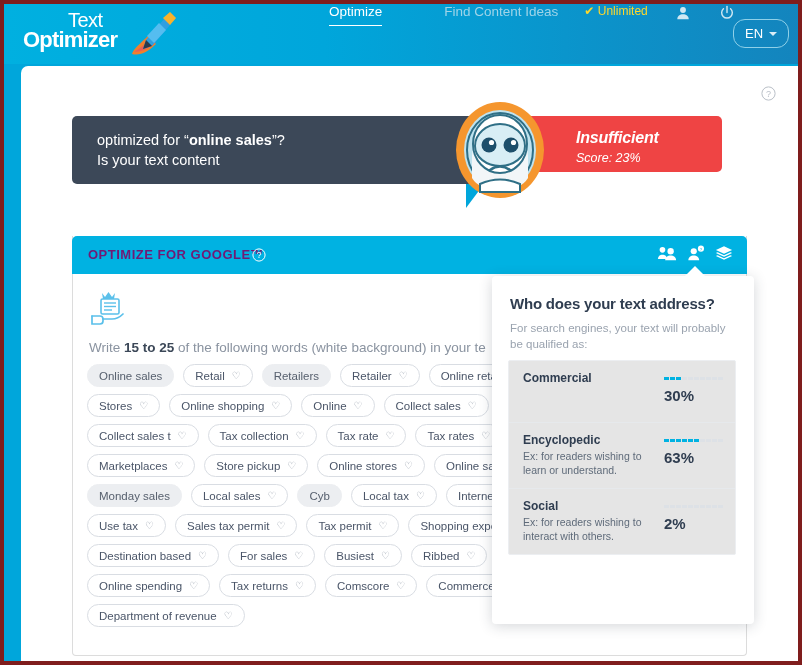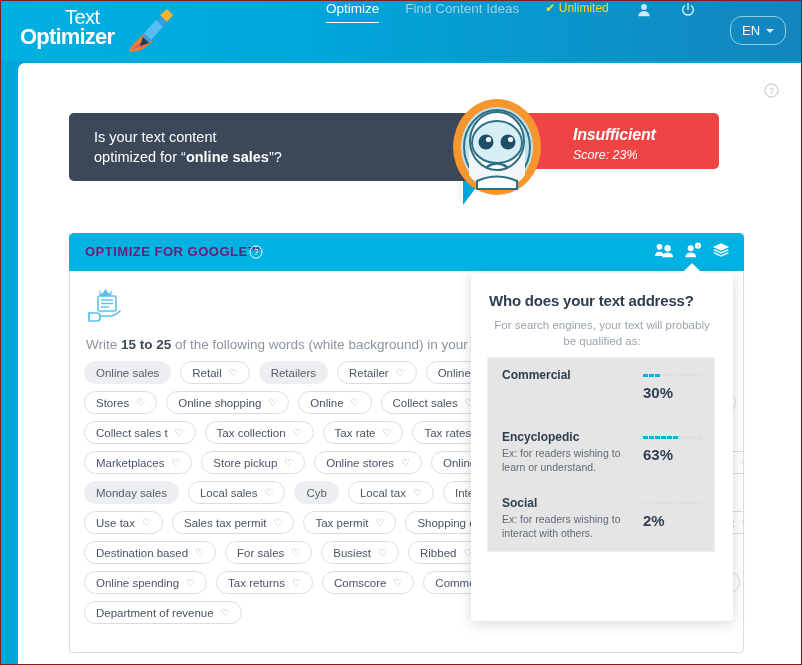--- a/index.html
+++ b/index.html
@@ -6,21 +6,21 @@
   html, body {
     margin: 0; padding: 0;
     width: 802px; height: 665px;
     overflow: hidden;
     font-family: "Liberation Sans", sans-serif;
     background: #ffffff;
   }
   #page {
     position: relative;
     width: 802px; height: 665px;
-    border: 1px solid #7f1d1d;
+    border: 4px solid #7f1d1d;
     background: #ffffff;
     overflow: hidden;
     padding-left: 7px;
   }
 
   
   .header {
     position: absolute;
     left: 0; top: 0;
     width: 802px; height: 60px;
@@ -63,21 +63,21 @@
     gap: 26px;
   }
   .nav-item {
     color: #ffffff;
     font-size: 13.5px;
     position: relative;
     padding-bottom: 3px;
     cursor: pointer;
     white-space: nowrap;
   }
-  .nav-item.dim { color: #9fd4e8; }
+  .nav-item.dim { color: #9fd4e8; margin-left: 36px; }
   .nav-item.active::after {
     content: "";
     position: absolute;
     left: 0; right: 0; bottom: -4px;
     height: 1px;
     background: #ffffff;
   }
   .nav-unlimited {
     color: #ffd82b;
     font-size: 12px;
@@ -270,21 +270,21 @@
   .tag.used {
     background: #eceef1;
     border-color: #eceef1;
     color: #57606e;
   }
   .heart { color: #98a1ad; font-size: 10px; line-height: 1; }
 
   
   .popup {
     position: absolute;
-    left: 470px; top: 272px;
+    left: 488px; top: 272px;
     width: 262px; height: 348px;
     background: #ffffff;
     border-radius: 4px;
     box-shadow: 0 2px 14px rgba(40,50,65,.20);
     z-index: 25;
   }
   .popup-arrow {
     position: absolute;
     left: 680px; top: 262px;
     width: 0; height: 0;
@@ -301,21 +301,20 @@
     color: #2f3d50;
     letter-spacing: -0.2px;
   }
   .popup-sub {
     position: absolute;
     left: 18px; top: 44px;
     width: 226px;
     font-size: 11.5px;
     line-height: 16px;
     color: #9aa3af;
-    text-align: center;
   }
   .aud-list {
     position: absolute;
     left: 16px; top: 84px;
     width: 228px;
     border: 1px solid #eceef1;
     background: #e5e5e5;
     border-radius: 2px;
   }
   .aud-row {
@@ -402,24 +401,24 @@
   <div class="blue-bg"></div>
   <div class="white-sheet"></div>
 
   <svg class="help-corner" viewBox="0 0 15 15">
     <circle cx="7.5" cy="7.5" r="6.6" fill="none" stroke="#b9bfc7" stroke-width="1"></circle>
     <text x="7.5" y="10.6" font-size="9" fill="#b9bfc7" text-anchor="middle" font-family="Liberation Sans, sans-serif">?</text>
   </svg>
 
   <div class="banner">
     <div class="banner-dark">
-      <div>Is your text content</div>
       <div>
         <span>optimized for “</span><b>online sales</b><span>”?</span>
       </div>
+      <div>Is your text content</div>
     </div>
 
     <div class="banner-orange">
       <div class="verdict">Insufficient</div>
       <div class="score">Score: 23%</div>
     </div>
 
     <svg class="mascot" viewBox="0 0 100 100">
       <ellipse cx="50" cy="50" rx="44" ry="48" fill="#f5962e"></ellipse>
       <ellipse cx="50" cy="50" rx="36" ry="40" fill="#bfe3ef"></ellipse>

